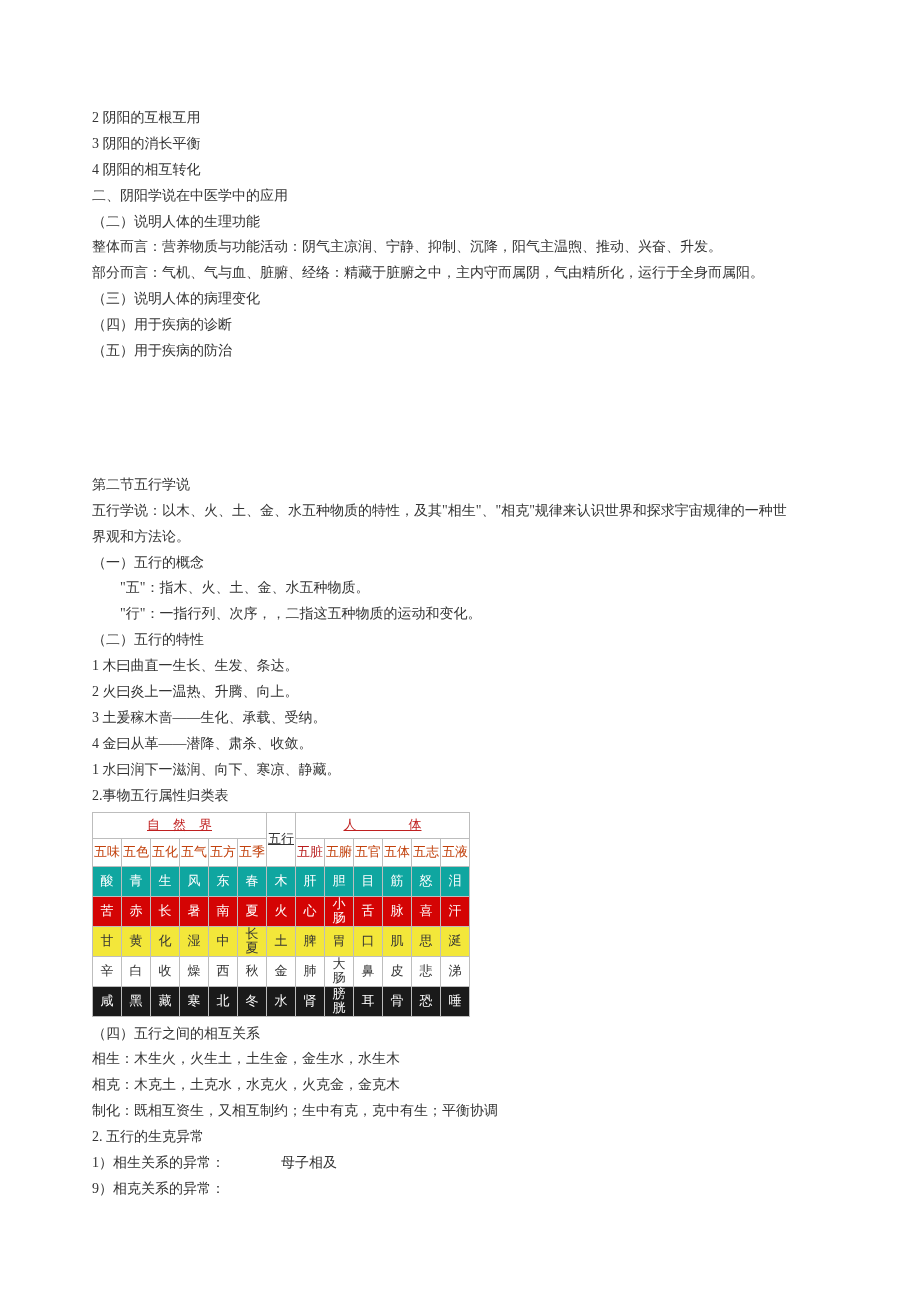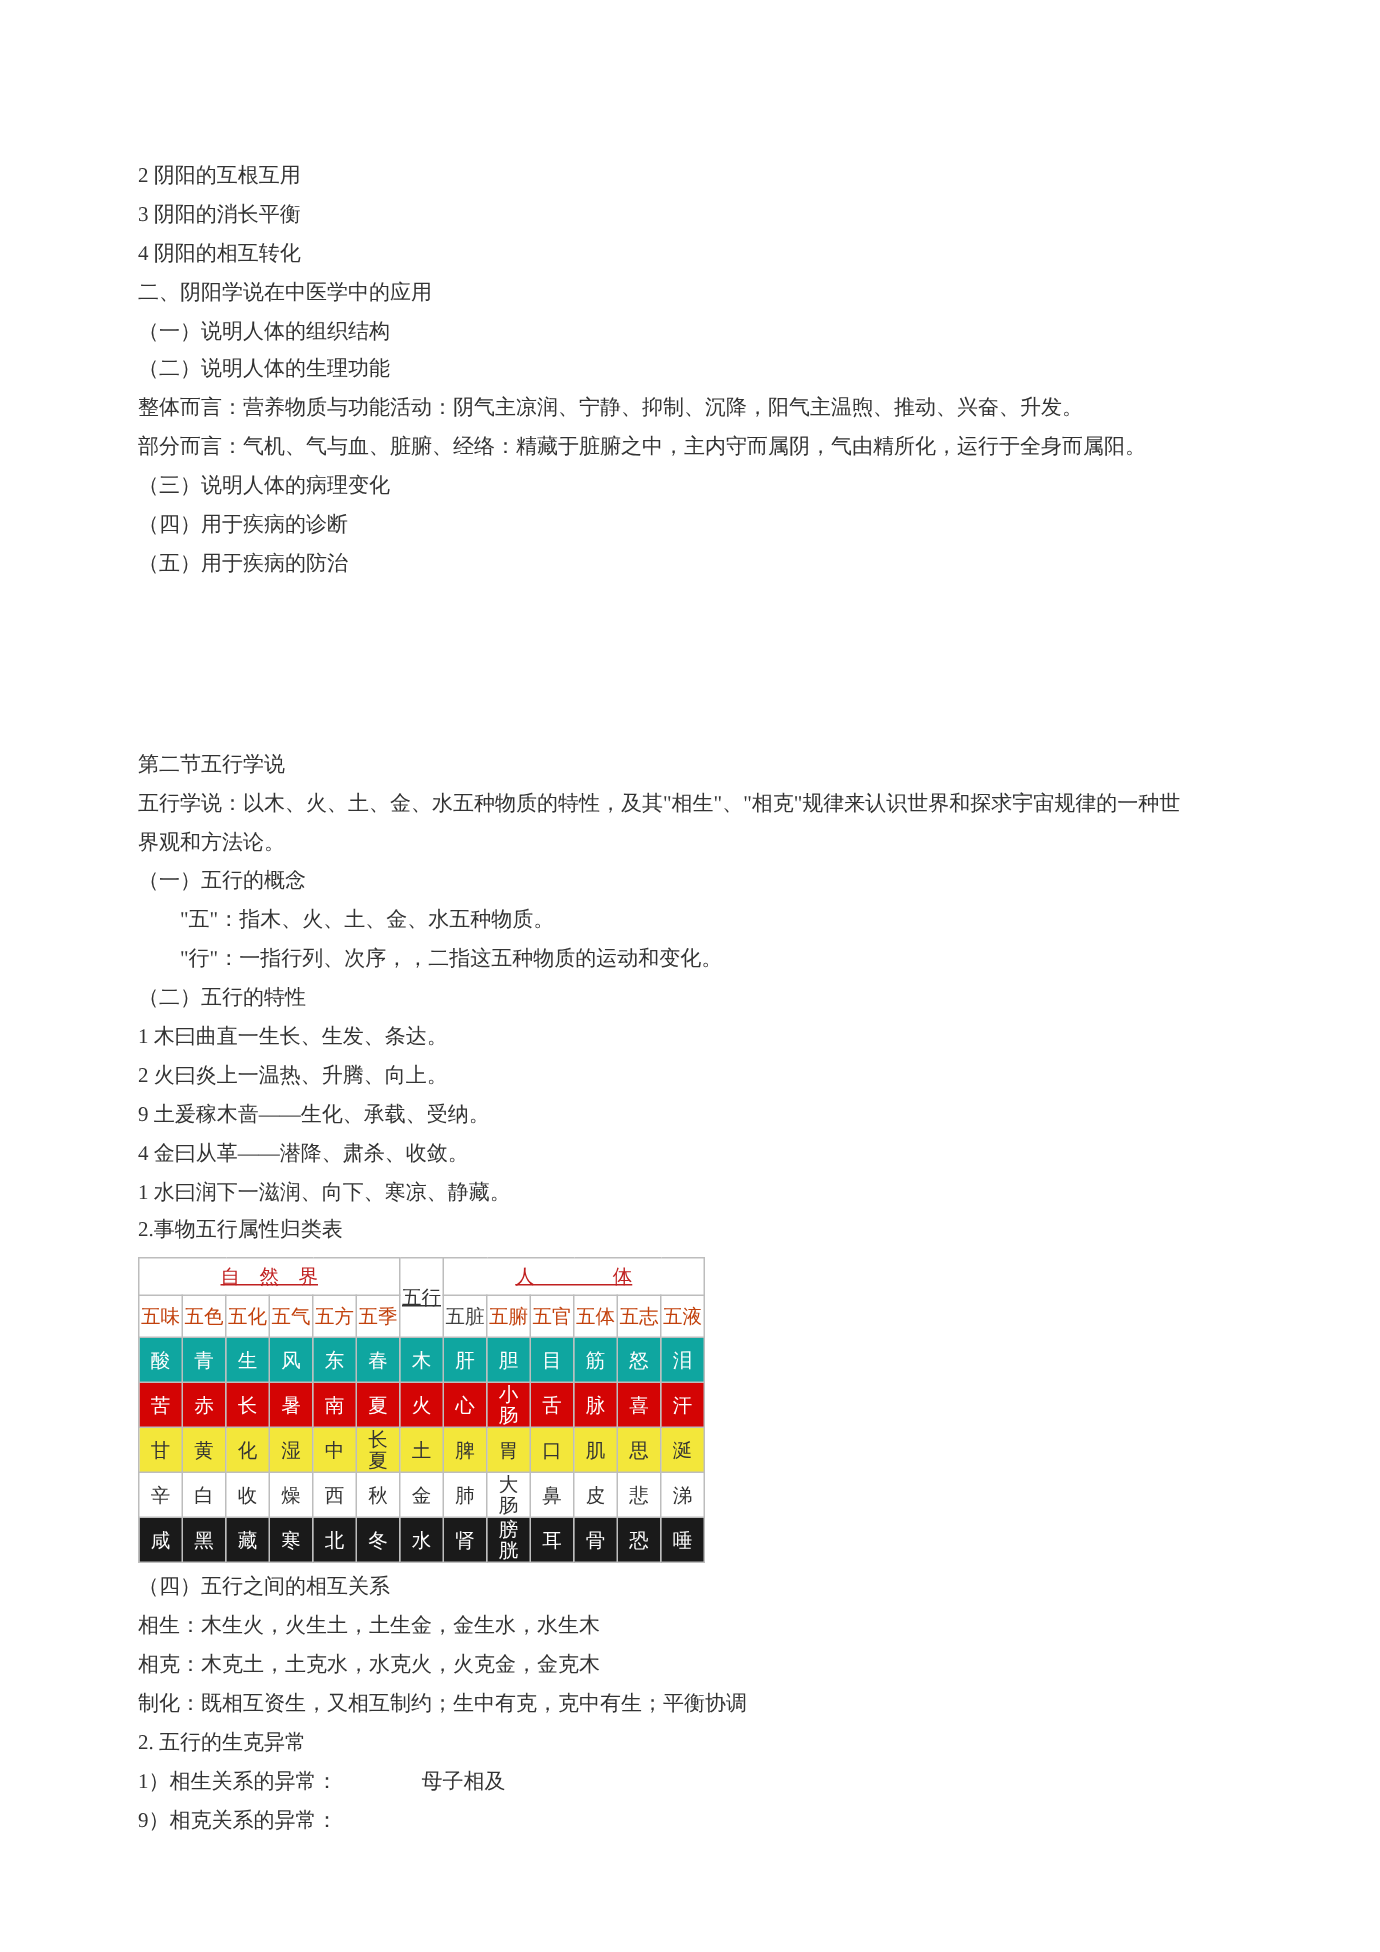--- a/index.html
+++ b/index.html
@@ -64,21 +64,20 @@
 </head>
 <body>
 
 <div class="page">
 
   <div id="top-block">
       <div class="line">2 阴阳的互根互用</div>
       <div class="line">3 阴阳的消长平衡</div>
       <div class="line">4 阴阳的相互转化</div>
       <div class="line">二、阴阳学说在中医学中的应用</div>
-      <div class="line">（一）说明人体的组织结构</div>
       <div class="line">（二）说明人体的生理功能</div>
       <div class="line">整体而言：营养物质与功能活动：阴气主凉润、宁静、抑制、沉降，阳气主温煦、推动、兴奋、升发。</div>
       <div class="line">部分而言：气机、气与血、脏腑、经络：精藏于脏腑之中，主内守而属阴，气由精所化，运行于全身而属阳。</div>
       <div class="line">（三）说明人体的病理变化</div>
       <div class="line">（四）用于疾病的诊断</div>
       <div class="line">（五）用于疾病的防治</div>
     </div>
 
   <div class="gap"></div>
 
@@ -88,41 +87,41 @@
       <div class="line">（一）五行的概念</div>
     </div>
   <div id="mid2">
       <div class="line indent-2">"五"：指木、火、土、金、水五种物质。</div>
       <div class="line indent-2">"行"：一指行列、次序，，二指这五种物质的运动和变化。</div>
     </div>
   <div id="mid3">
       <div class="line">（二）五行的特性</div>
       <div class="line">1 木曰曲直一生长、生发、条达。</div>
       <div class="line">2 火曰炎上一温热、升腾、向上。</div>
-      <div class="line">9 土爰稼木啬——生化、承载、受纳。</div>
+      <div class="line">3 土爰稼木啬——生化、承载、受纳。</div>
       <div class="line">4 金曰从革——潜降、肃杀、收敛。</div>
       <div class="line">1 水曰润下一滋润、向下、寒凉、静藏。</div>
       <div class="line">2.事物五行属性归类表</div>
     </div>
 
   <table class="wuxing">
     <tbody>
         <tr>
       <th colspan="6" class="wide">自　然　界</th>
       <th rowspan="2" style="color:#333333;">五行</th>
       <th colspan="6" class="wide">人　　　　体</th>
     </tr>
     <tr class="hdr2" id="hdr2">
           <td>五味</td>
           <td>五色</td>
           <td>五化</td>
           <td>五气</td>
           <td>五方</td>
           <td>五季</td>
-          <td style="color: #404040;">五脏</td>
+          <td style="color: #b91c1c;">五脏</td>
           <td>五腑</td>
           <td>五官</td>
           <td>五体</td>
           <td>五志</td>
           <td>五液</td>
         </tr>
     </tbody>
       <tbody id="tbody">
         <tr class="row row-mu">
           <td>酸</td>

